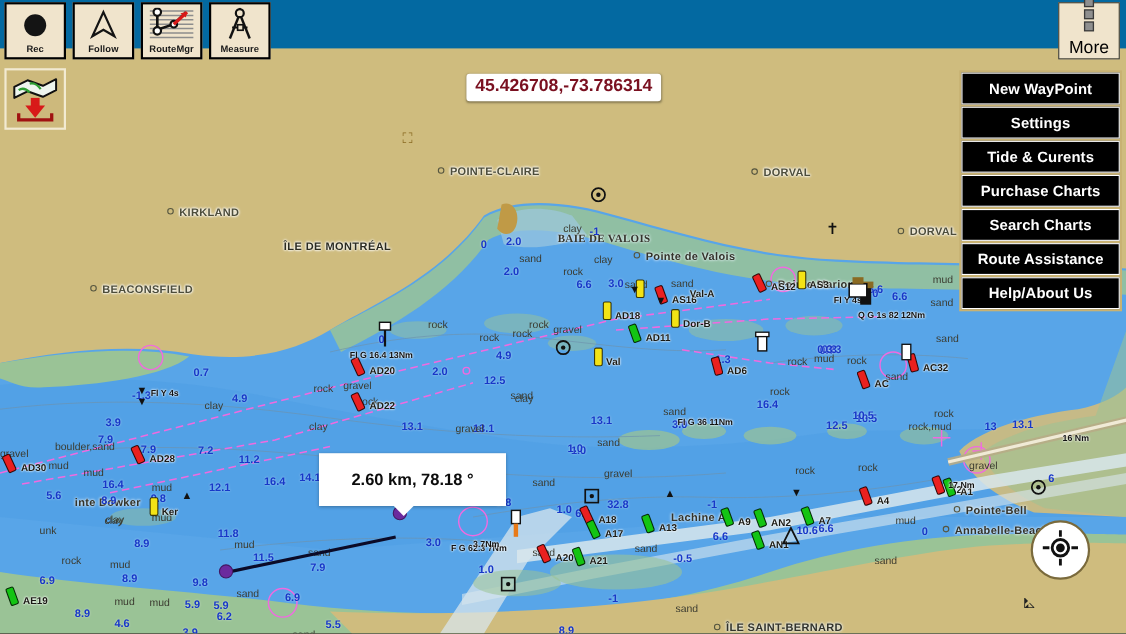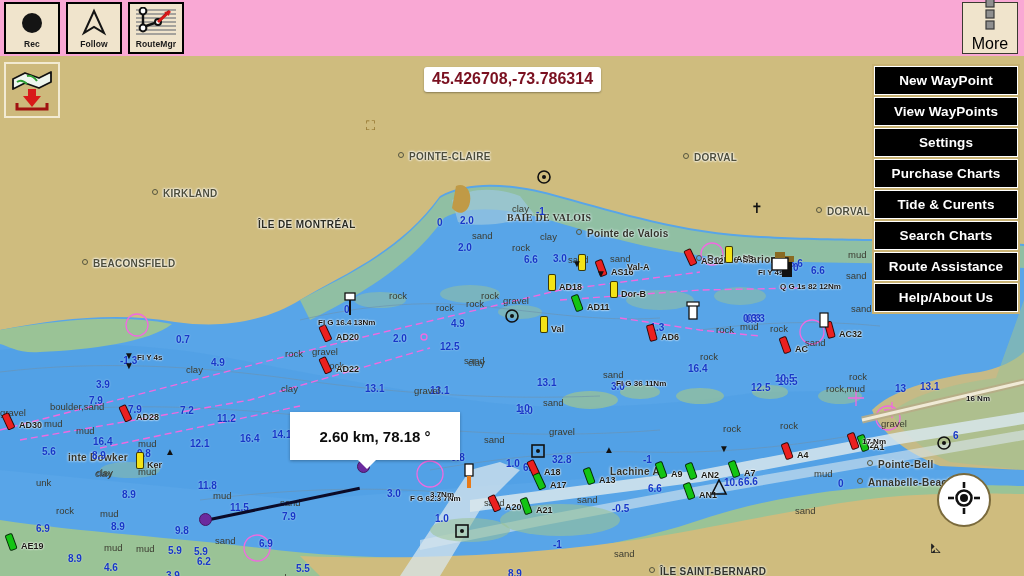--- a/index.html
+++ b/index.html
@@ -54,22 +54,22 @@
     font-size: 9px; font-weight: 700; color: #1a1a14;
     text-shadow: 0 0 2px #fff, 0 0 2px #fff;
   }
   .lightdesc {
     font-size: 8px; font-weight: 700; color: #111;
     text-shadow: 0 0 2px #fff, 0 0 2px #fff;
   }
 
   
   #toolbar {
-    position: absolute; top:0; left:0; width:1024px; height:56px;
-    background:#f9a8d4;
+    position: absolute; top:0; left:0; width:1024px; height:44px;
+    background:#0369a1;
   }
   .tb-btn {
     position: relative; float:left;
     width:56px; height:52px; margin:2px 2px 0 4px;
     background:#f0e4cc; border:2px solid #000;
     display:flex; flex-direction:column; align-items:center; justify-content:flex-end;
     cursor:pointer;
   }
   .tb-btn .tb-ic { flex:1; display:flex; align-items:center; justify-content:center; width:100%; }
   .tb-btn .tb-lbl {
@@ -669,20 +669,33 @@
           <circle cx="7" cy="4" r="3.4" fill="#fff" stroke="#111" stroke-width="2"></circle>
           <circle cx="7" cy="21" r="3.4" fill="#fff" stroke="#111" stroke-width="2"></circle>
           <circle cx="22" cy="15" r="3" fill="#fff" stroke="#111" stroke-width="2"></circle>
           <path d="M22 15 L34 4" stroke="#d81919" stroke-width="3"></path>
           <path d="M34 4 L28 5 L33 9 Z" fill="#d81919"></path>
         </svg>
       </div>
       <div class="tb-lbl">RouteMgr</div>
     </div>
 
+    <div class="tb-btn">
+      <div class="tb-ic">
+        <svg width="30" height="30" viewBox="0 0 30 30">
+          <circle cx="15" cy="5" r="3.6" fill="none" stroke="#111" stroke-width="2"></circle>
+          <line x1="15" y1="2" x2="15" y2="0" stroke="#111" stroke-width="2"></line>
+          <line x1="14" y1="8" x2="6" y2="28" stroke="#111" stroke-width="2.2"></line>
+          <line x1="16" y1="8" x2="24" y2="28" stroke="#111" stroke-width="2.2"></line>
+          <line x1="8" y1="18" x2="22" y2="18" stroke="#111" stroke-width="1.8"></line>
+          <rect x="13" y="15.5" width="5" height="5" fill="#f0e4cc" stroke="#111" stroke-width="1.5"></rect>
+        </svg>
+      </div>
+      <div class="tb-lbl">Measure</div>
+    </div>
 
     <div id="more-btn">
       <div class="tb-ic">
         <svg width="14" height="34" viewBox="0 0 14 34">
           <rect x="3" y="2" width="8" height="8" fill="#8f8f8f" stroke="#3a3a3a" stroke-width="1.2"></rect>
           <rect x="3" y="13" width="8" height="8" fill="#8f8f8f" stroke="#3a3a3a" stroke-width="1.2"></rect>
           <rect x="3" y="24" width="8" height="8" fill="#8f8f8f" stroke="#3a3a3a" stroke-width="1.2"></rect>
         </svg>
       </div>
       <div class="tb-lbl">More</div>
@@ -704,30 +717,27 @@
 
   <div id="coord-badge">
     <span>45.426708,-73.786314</span>
   </div>
 
   <div id="right-menu">
     <div class="menu-btn">
         <span>New WayPoint</span>
       </div>
     <div class="menu-btn">
-        <span>View WayPoints</span>
+        <span>Settings</span>
       </div>
     <div class="menu-btn">
-        <span>Settings</span>
+        <span>Tide &amp; Curents</span>
       </div>
     <div class="menu-btn">
         <span>Purchase Charts</span>
-      </div>
-    <div class="menu-btn">
-        <span>Tide &amp; Curents</span>
       </div>
     <div class="menu-btn">
         <span>Search Charts</span>
       </div>
     <div class="menu-btn">
         <span>Route Assistance</span>
       </div>
     <div class="menu-btn">
         <span>Help/About Us</span>
       </div>

